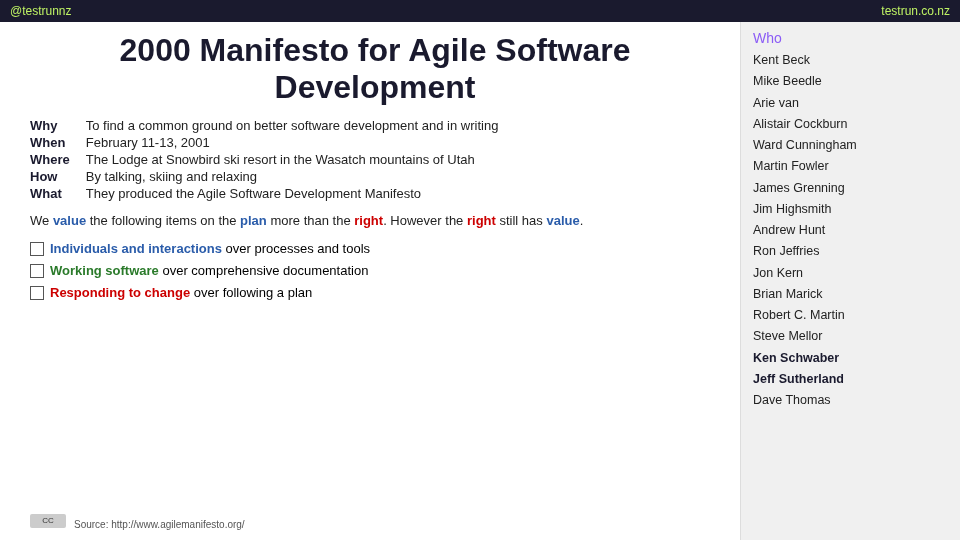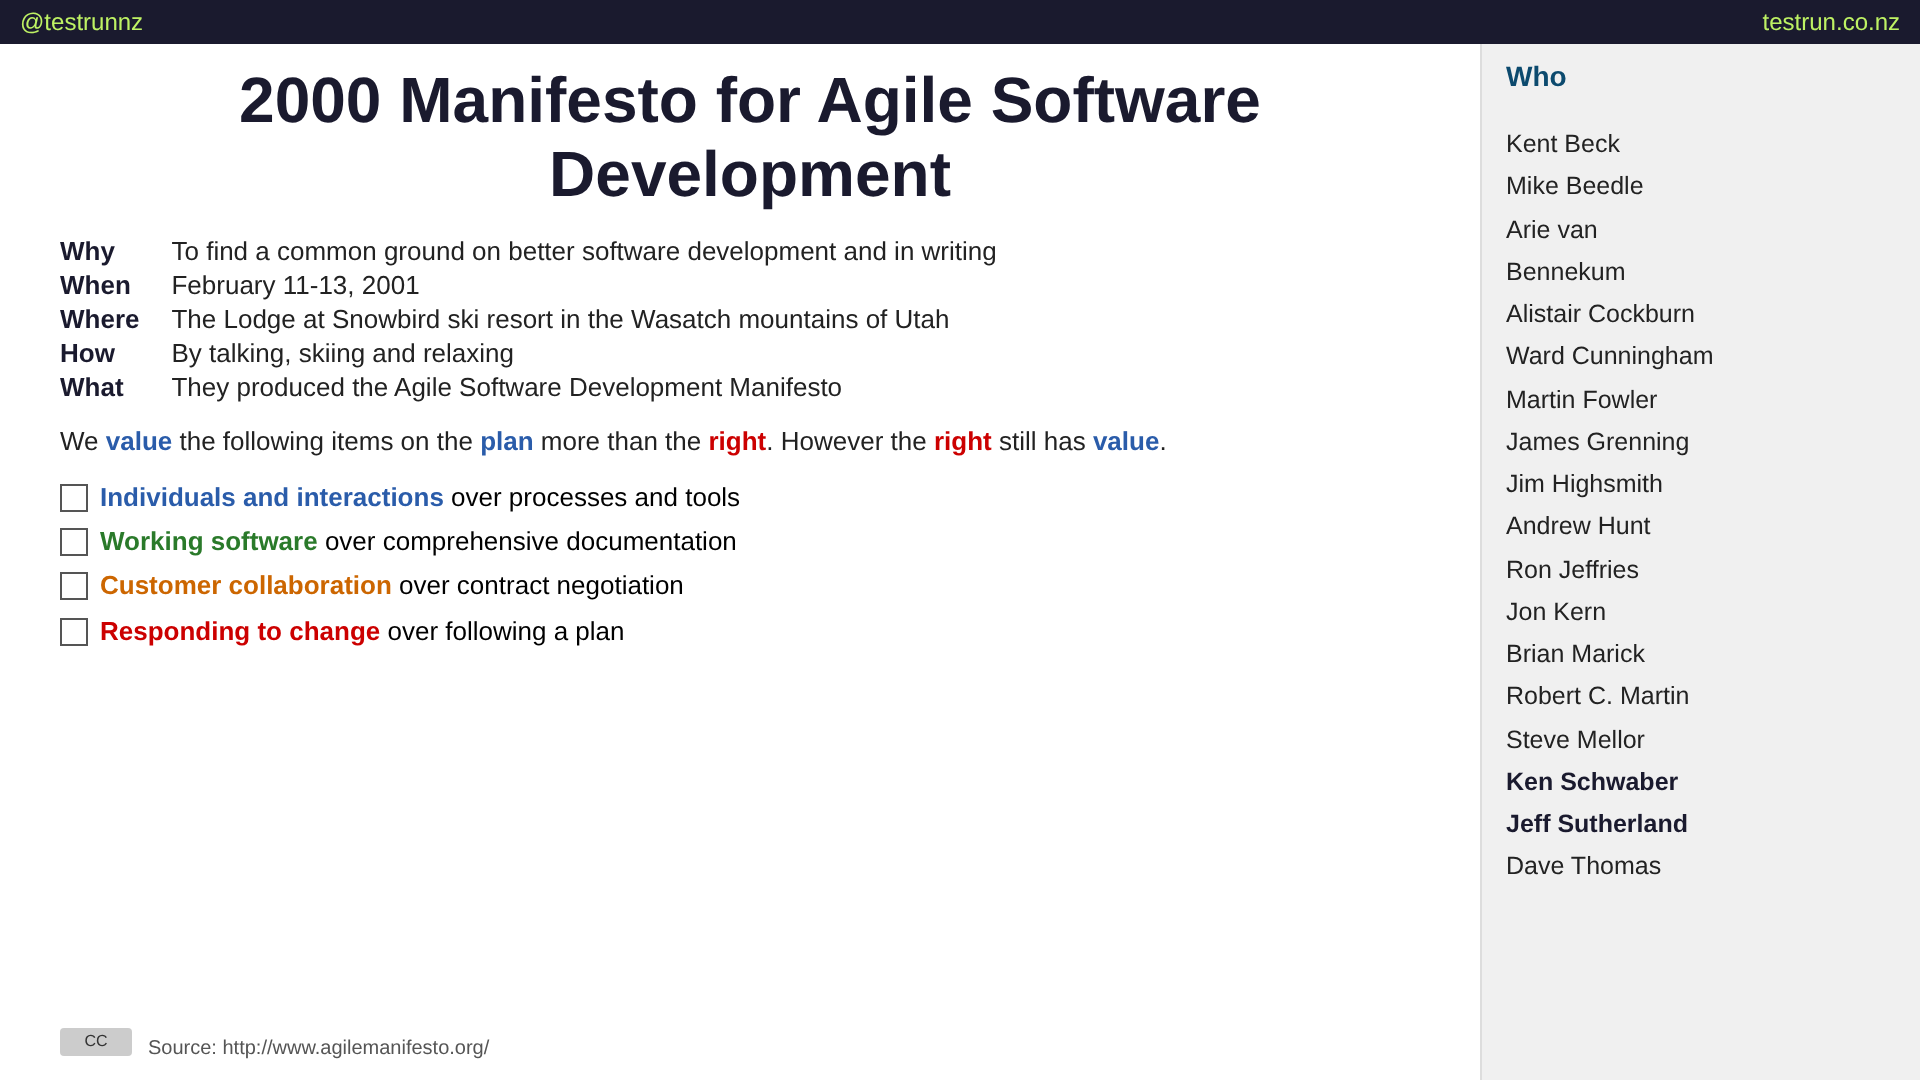--- a/index.html
+++ b/index.html
@@ -124,24 +124,24 @@
     .right-panel {
       width: 220px;
       background: #f0f0f0;
       padding: 8px 12px;
       border-left: 1px solid #ddd;
       display: flex;
       flex-direction: column;
     }
 
     .who-title {
-      font-weight: bold;
+      font-weight: normal;
       font-size: 14px;
-      color: #0c4a6e;
-      margin-bottom: 16px;
+      color: #8b5cf6;
+      margin-bottom: 4px;
     }
 
     .who-list {
       list-style: none;
       font-size: 12.5px;
       color: #222;
       line-height: 1.7;
     }
 
     .who-list li.bold-name {
@@ -194,44 +194,39 @@
     <div class="manifesto-item">
           <span class="checkbox-icon"></span>
           <span><span style="color: rgb(42, 92, 170); font-weight: bold;">Individuals and interactions</span> over processes and tools</span>
         </div>
         <div class="manifesto-item">
           <span class="checkbox-icon"></span>
           <span><span style="color: rgb(42, 122, 42); font-weight: bold;">Working software</span> over comprehensive documentation</span>
         </div>
         <div class="manifesto-item">
           <span class="checkbox-icon"></span>
-          <span><span style="color: rgb(204, 102, 0); font-weight: bold;">Customer collaboration</span> over contract negotiation</span>
-        </div>
-        <div class="manifesto-item">
-          <span class="checkbox-icon"></span>
           <span><span style="color: rgb(204, 0, 0); font-weight: bold;">Responding to change</span> over following a plan</span>
         </div>
       </div>
 
     <div class="bottom-source">
       <div class="cc-badge">CC</div>
       <span class="source-text">
         Source: http://www.agilemanifesto.org/
       </span>
     </div>
 
   </div>
 
   <div class="right-panel">
     <div class="who-title">Who</div>
     <ul class="who-list" id="who-list-container">
     <li>Kent Beck</li>
         <li>Mike Beedle</li>
         <li>Arie van</li>
-        <li>Bennekum</li>
         <li>Alistair Cockburn</li>
         <li>Ward Cunningham</li>
         <li>Martin Fowler</li>
         <li>James Grenning</li>
         <li>Jim Highsmith</li>
         <li>Andrew Hunt</li>
         <li>Ron Jeffries</li>
         <li>Jon Kern</li>
         <li>Brian Marick</li>
         <li>Robert C. Martin</li>

